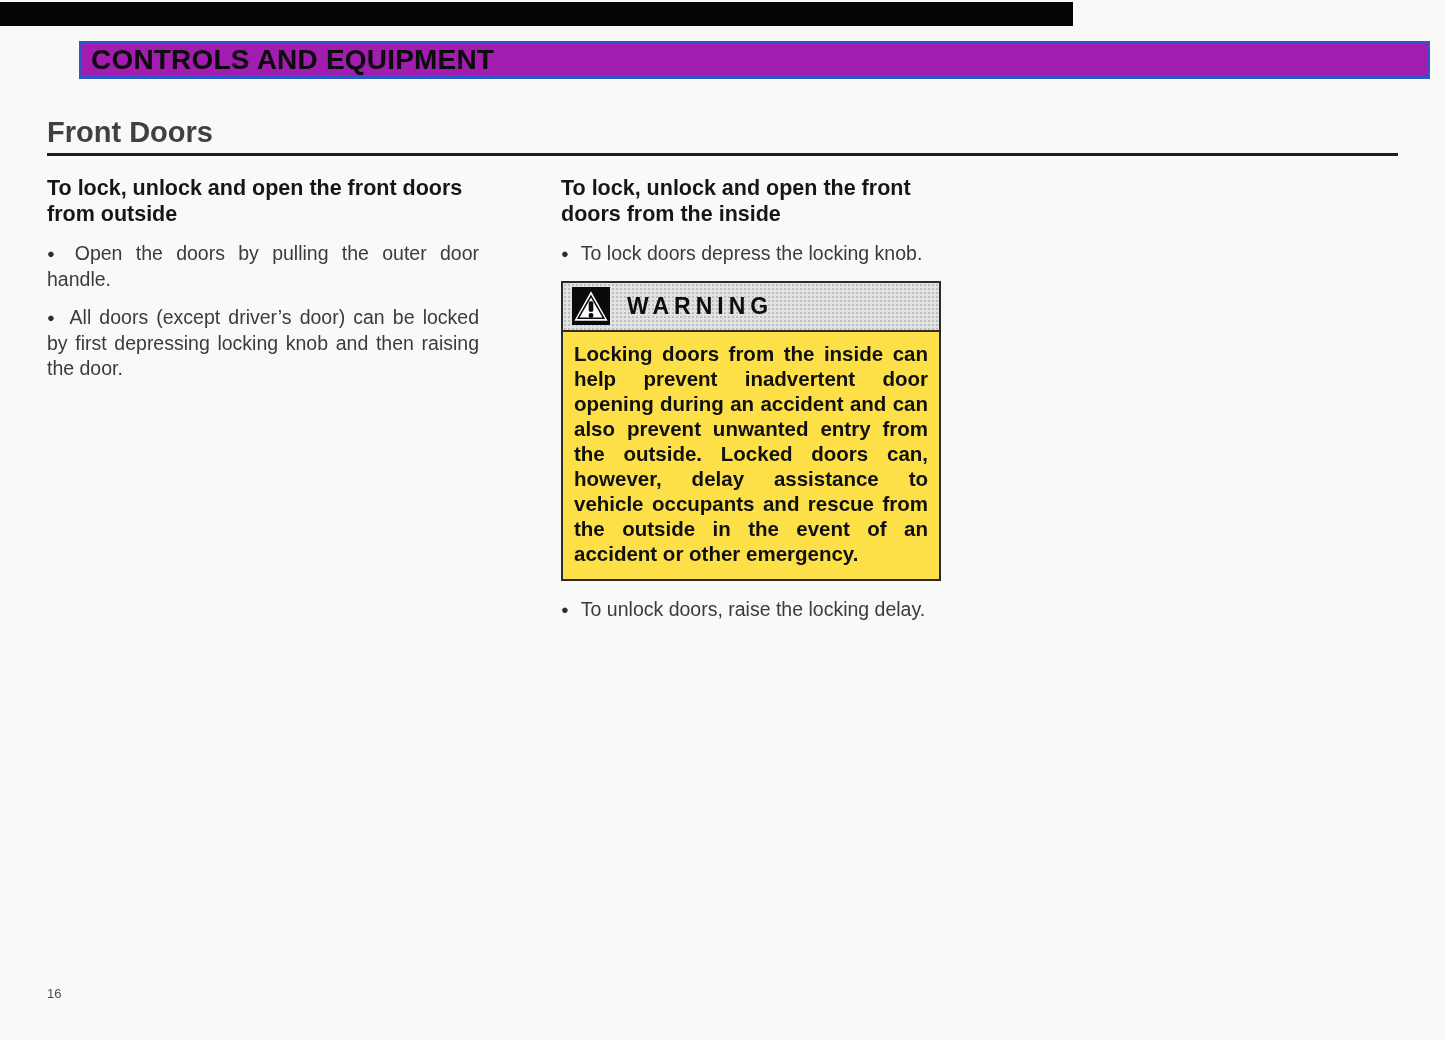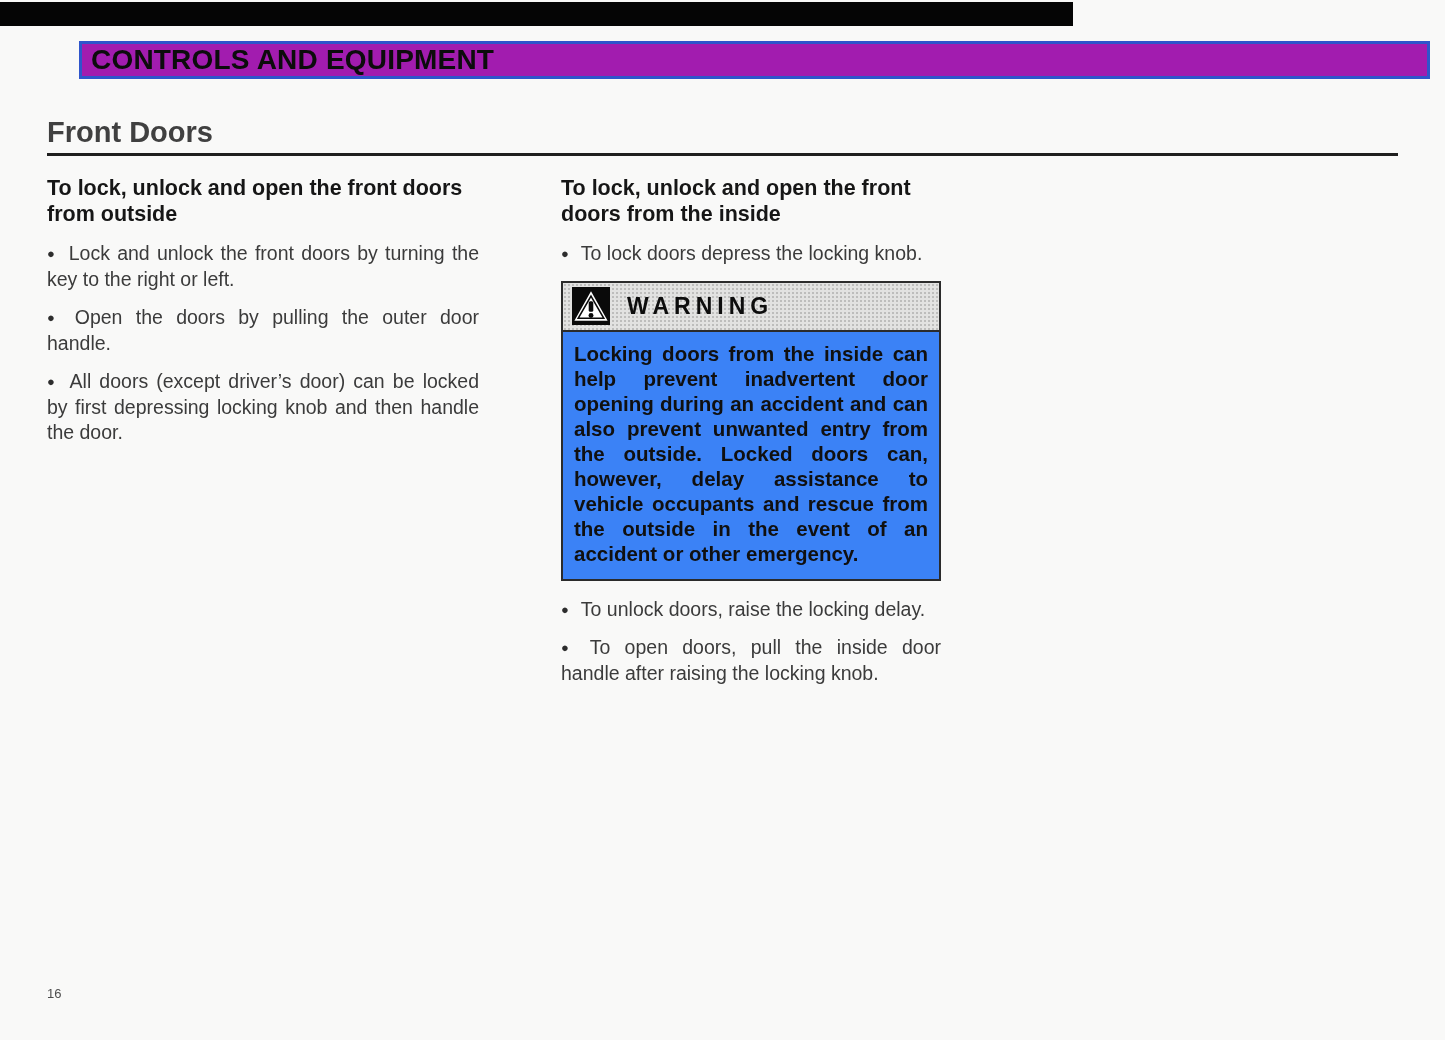--- a/index.html
+++ b/index.html
@@ -70,21 +70,21 @@
   }
   .bullet-item .blt {
     font-size: 13px;
     color: #2d2d2d;
     margin-right: 12px;
     vertical-align: 2px;
   }
   .warn-box {
     border: 2px solid #2b2b2b;
     margin: 14px 0 16px 0;
-    background: #3b82f6;
+    background: #fde047;
   }
   .warn-head {
     height: 49px;
     background-color: #e2e2e1;
     background-image: radial-gradient(#bdbdbc 1px, transparent 1.2px);
     background-size: 4px 4px;
     border-bottom: 2px solid #2b2b2b;
     display: flex;
     align-items: center;
     padding-left: 9px;
@@ -123,23 +123,22 @@
 <div class="header-box">
   <div class="title">CONTROLS AND EQUIPMENT</div>
 </div>
 
 <div class="section-title">Front Doors</div>
 <div class="section-rule"></div>
 
 <div class="col col-left">
   <div class="col-heading">To lock, unlock and open the front doors from outside</div>
 
-  <p class="bullet-item"><span class="blt">●</span><span>Lock and unlock the front doors by turning the key to the right or left.</span></p>
   <p class="bullet-item"><span class="blt">●</span><span>Open the doors by pulling the outer door handle.</span></p>
-  <p class="bullet-item"><span class="blt">●</span><span>All doors (except driver’s door) can be locked by first depressing locking knob and then handle the door.</span></p>
+  <p class="bullet-item"><span class="blt">●</span><span>All doors (except driver’s door) can be locked by first depressing locking knob and then raising the door.</span></p>
 </div>
 
 <div class="col col-right">
   <div class="col-heading">To lock, unlock and open the front doors from the inside</div>
 
   <p class="bullet-item"><span class="blt">●</span><span>To lock doors depress the locking knob.</span></p>
 
   <div class="warn-box">
     <div class="warn-head">
       <svg class="warn-icon" viewBox="0 0 40 40" xmlns="http://www.w3.org/2000/svg">
@@ -148,16 +147,15 @@
         <polygon points="20,9.5 33.5,33 6.5,33" fill="#ffffff" stroke="#0a0a0a" stroke-width="1.6"></polygon>
         <rect x="17.6" y="15" width="4.8" height="11" rx="1.6" fill="#0a0a0a"></rect>
         <circle cx="20" cy="30" r="2.6" fill="#0a0a0a"></circle>
       </svg>
       <span class="warn-word">WARNING</span>
     </div>
     <div class="warn-body">Locking doors from the inside can help prevent inadvertent door opening during an accident and can also prevent unwanted entry from the outside.  Locked doors can, however, delay assistance to vehicle occupants and rescue from the outside in the event of an accident or other emergency.</div>
   </div>
 
   <p class="bullet-item"><span class="blt">●</span><span>To unlock doors, raise the locking delay.</span></p>
-  <p class="bullet-item"><span class="blt">●</span><span>To open doors, pull the inside door handle after raising the locking knob.</span></p>
 </div>
 
 <div class="page-number">16</div>
 
 </body></html>

